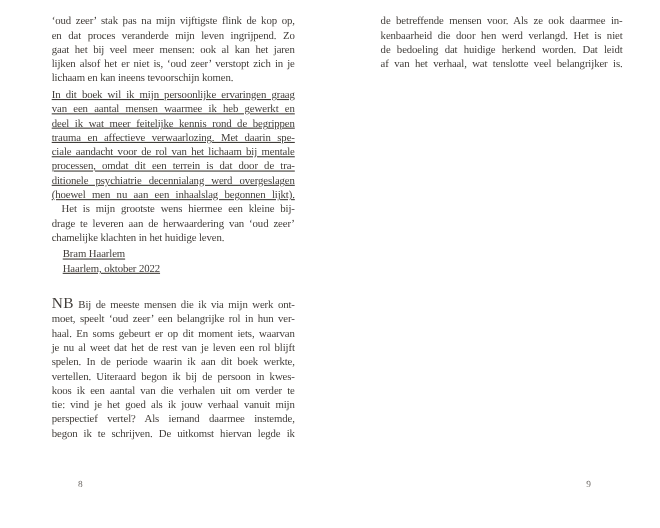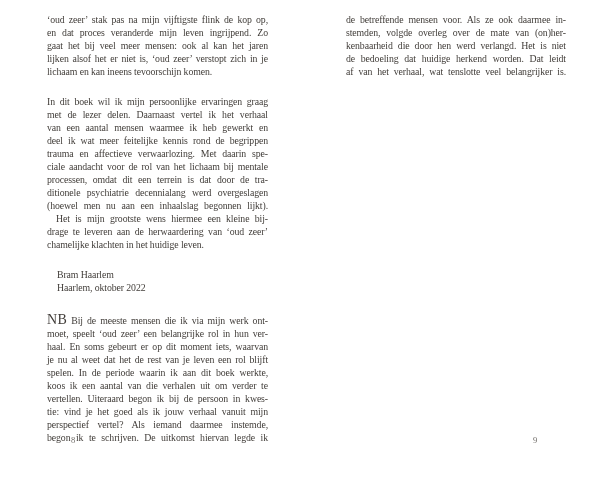--- a/index.html
+++ b/index.html
@@ -18,21 +18,21 @@
   }
   .page {
     position: absolute;
     top: 13px;
   }
   .page-left  { left: 47px;  width: 221px; }
   .page-right { left: 346px; width: 220px; }
 
   .para { margin: 0; }
   .sp-none    { margin-top: 0; }
-  .sp-para    { margin-top: 17px; }
+  .sp-para    { margin-top: 2px; text-decoration: underline; }
   .sp-section { margin-top: 19px; }
 
   .line {
     font-size: 9.8px;
     line-height: 13px;
     letter-spacing: -0.1px;
     text-align: justify;
     text-align-last: justify;
     white-space: normal;
   }
@@ -64,21 +64,20 @@
     <div>
         <div class="para sp-none">
           <div class="line">‘oud zeer’ stak pas na mijn vijftigste flink de kop op,</div>
           <div class="line">en dat proces veranderde mijn leven ingrijpend. Zo</div>
           <div class="line">gaat het bij veel meer mensen: ook al kan het jaren</div>
           <div class="line">lijken alsof het er niet is, ‘oud zeer’ verstopt zich in je</div>
           <div class="line flush">lichaam en kan ineens tevoorschijn komen.</div>
         </div>
         <div class="para sp-para">
           <div class="line">In dit boek wil ik mijn persoonlijke ervaringen graag</div>
-          <div class="line">met de lezer delen. Daarnaast vertel ik het verhaal</div>
           <div class="line">van een aantal mensen waarmee ik heb gewerkt en</div>
           <div class="line">deel ik wat meer feitelijke kennis rond de begrippen</div>
           <div class="line">trauma en affectieve verwaarlozing. Met daarin spe-</div>
           <div class="line">ciale aandacht voor de rol van het lichaam bij mentale</div>
           <div class="line">processen, omdat dit een terrein is dat door de tra-</div>
           <div class="line">ditionele psychiatrie decennialang werd overgeslagen</div>
           <div class="line">(hoewel men nu aan een inhaalslag begonnen lijkt).</div>
         </div>
         <div class="para sp-none">
           <div class="line" style="padding-left: 9px;">Het is mijn grootste wens hiermee een kleine bij-</div>
@@ -88,35 +87,34 @@
         <div class="para sp-para align-left">
           <div class="line" style="padding-left: 10px;">Bram Haarlem</div>
           <div class="line flush" style="padding-left: 10px;">Haarlem, oktober 2022</div>
         </div>
         <div class="para sp-section">
           <div class="line"><span class="sc">NB</span> Bij de meeste mensen die ik via mijn werk ont-</div>
           <div class="line">moet, speelt ‘oud zeer’ een belangrijke rol in hun ver-</div>
           <div class="line">haal. En soms gebeurt er op dit moment iets, waarvan</div>
           <div class="line">je nu al weet dat het de rest van je leven een rol blijft</div>
           <div class="line">spelen. In de periode waarin ik aan dit boek werkte,</div>
+          <div class="line">vertellen. Uiteraard begon ik bij de persoon in kwes-</div>
           <div class="line">koos ik een aantal van die verhalen uit om verder te</div>
-          <div class="line">vertellen. Uiteraard begon ik bij de persoon in kwes-</div>
           <div class="line">tie: vind je het goed als ik jouw verhaal vanuit mijn</div>
           <div class="line">perspectief vertel? Als iemand daarmee instemde,</div>
           <div class="line">begon ik te schrijven. De uitkomst hiervan legde ik</div>
         </div>
       </div>
     <div class="pagenum pagenum-left">8</div>
   </div>
 
   <div class="page page-right">
     <div>
         <div class="para sp-none">
           <div class="line">de betreffende mensen voor. Als ze ook daarmee in-</div>
-          <div class="line">stemden, volgde overleg over de mate van (on)her-</div>
           <div class="line">kenbaarheid die door hen werd verlangd. Het is niet</div>
           <div class="line">de bedoeling dat huidige herkend worden. Dat leidt</div>
           <div class="line">af van het verhaal, wat tenslotte veel belangrijker is.</div>
         </div>
       </div>
     <div class="pagenum pagenum-right">9</div>
   </div>
 
 </div>
 

